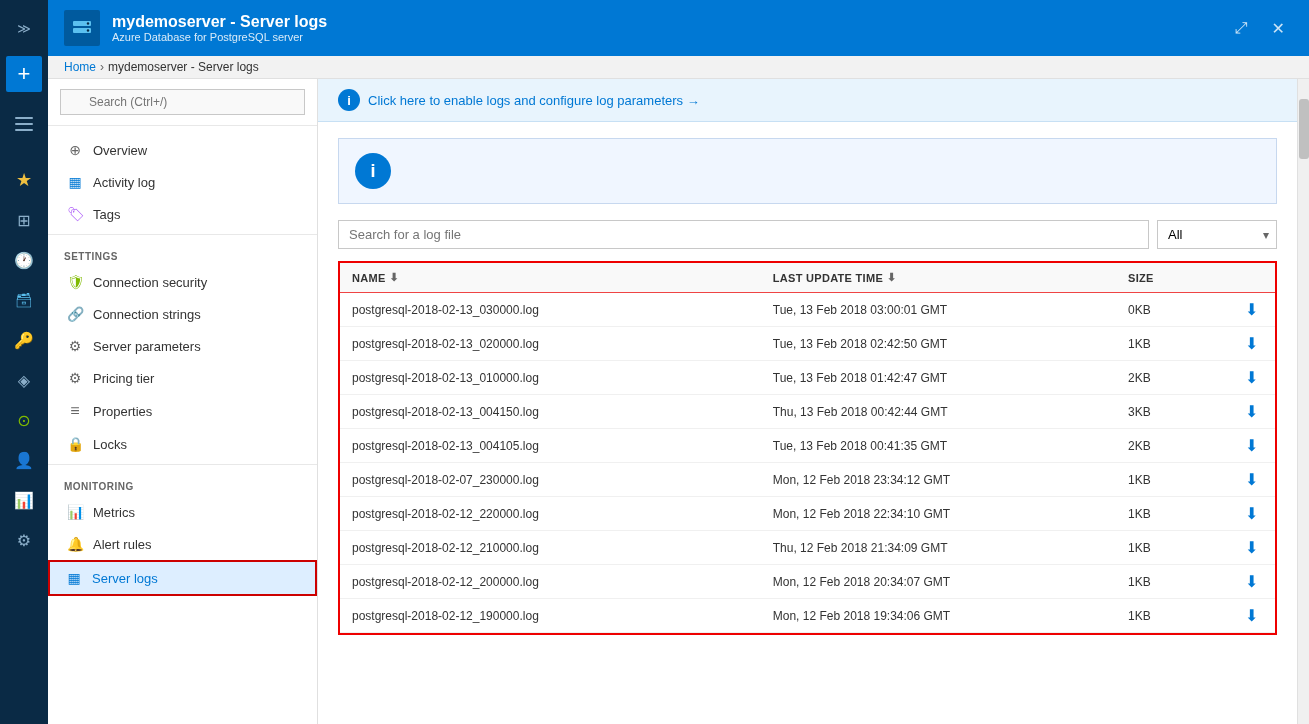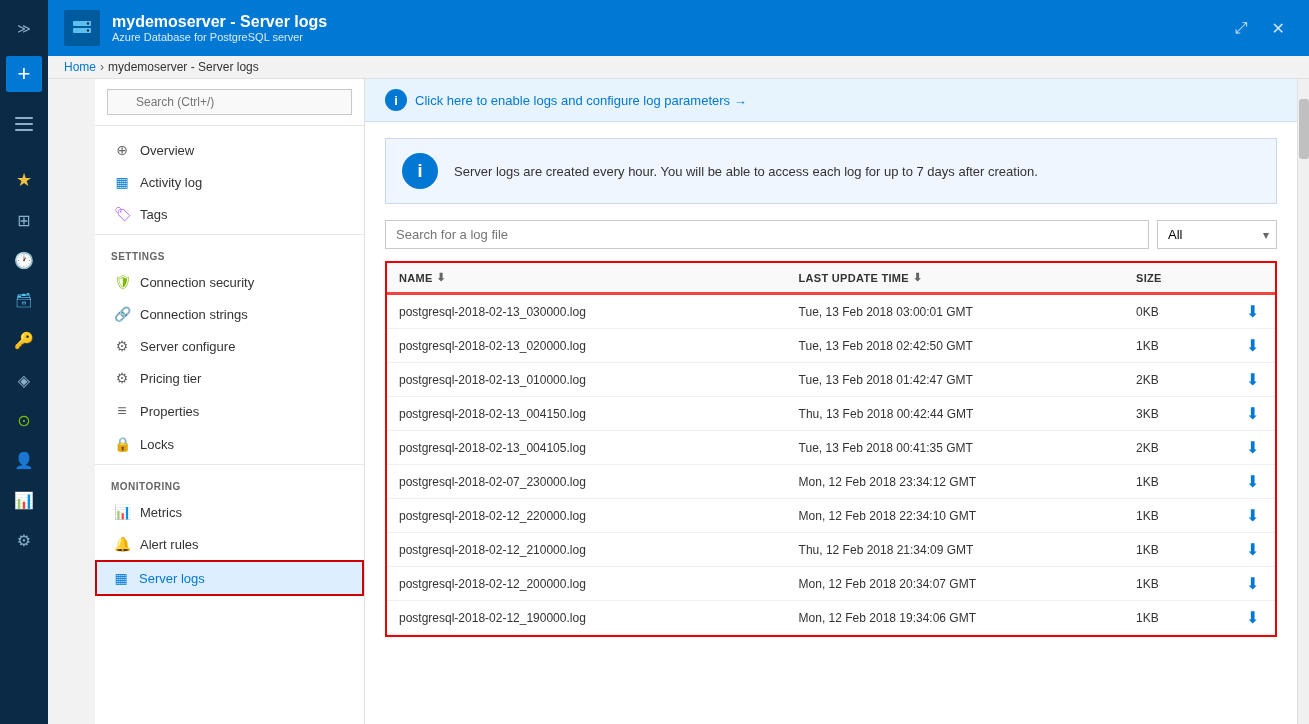--- a/index.html
+++ b/index.html
@@ -61,21 +61,21 @@
       display: flex;
       align-items: center;
       gap: 4px;
       flex-shrink: 0;
       border-bottom: 1px solid #e0e0e0;
     }
     .breadcrumb-sep { color: #666; }
     .breadcrumb-current { color: #333; }
 
     
-    .content-area { display: flex; flex: 1; overflow: hidden; padding-left: 47px; }
+    .content-area { display: flex; flex: 1; overflow: hidden; }
 
     
     .sidebar {
       width: 270px;
       background: #fff;
       border-right: 1px solid #e0e0e0;
       display: flex;
       flex-direction: column;
       flex-shrink: 0;
       overflow-y: auto;
@@ -192,21 +192,21 @@
 
     
     .log-table-container {
       margin: 0 20px 20px;
       border: 2px solid #e00;
       flex-shrink: 0;
     }
     .log-table { width: 100%; border-collapse: collapse; }
     .log-table thead tr {
       background: #f9f9f9;
-      border-bottom: 3px solid #ef4444;
+      border-bottom: 1px solid #ef4444;
       margin-left: 12px;
     }
     .log-table th {
       padding: 8px 12px;
       font-size: 11px; font-weight: 700;
       color: #333; text-align: left;
       text-transform: uppercase; letter-spacing: 0.3px;
     }
     .th-sort { display: flex; align-items: center; gap: 4px; }
     .log-table td {
@@ -321,21 +321,21 @@
         <div class="sidebar-item">
           <span class="item-icon" style="color:#7fba00;">🛡</span>
           <span>Connection security</span>
         </div>
         <div class="sidebar-item">
           <span class="item-icon" style="color:#0078d4;">🔗</span>
           <span>Connection strings</span>
         </div>
         <div class="sidebar-item">
           <span class="item-icon">⚙</span>
-          <span>Server configure</span>
+          <span>Server parameters</span>
         </div>
         <div class="sidebar-item">
           <span class="item-icon">⚙</span>
           <span>Pricing tier</span>
         </div>
         <div class="sidebar-item">
           <span class="item-icon" style="font-size:16px;">≡</span>
           <span>Properties</span>
         </div>
         <div class="sidebar-item">
@@ -363,21 +363,20 @@
 
       <div class="info-banner-top">
         <div class="info-icon-circle">i</div>
         <a class="info-link">
           <span>Click here to enable logs and configure log parameters →</span>
         </a>
       </div>
 
       <div class="info-box">
         <div class="info-box-icon">i</div>
-        <span class="info-box-text">Server logs are created every hour. You will be able to access each log for up to 7 days after creation.</span>
       </div>
 
       <div class="filter-row">
         <input class="log-search-input" type="text" placeholder="Search for a log file" style="">
         <div class="select-wrap">
           <select class="filter-select">
             <option>All</option>
           </select>
           <span class="select-chevron">▾</span>
         </div>

